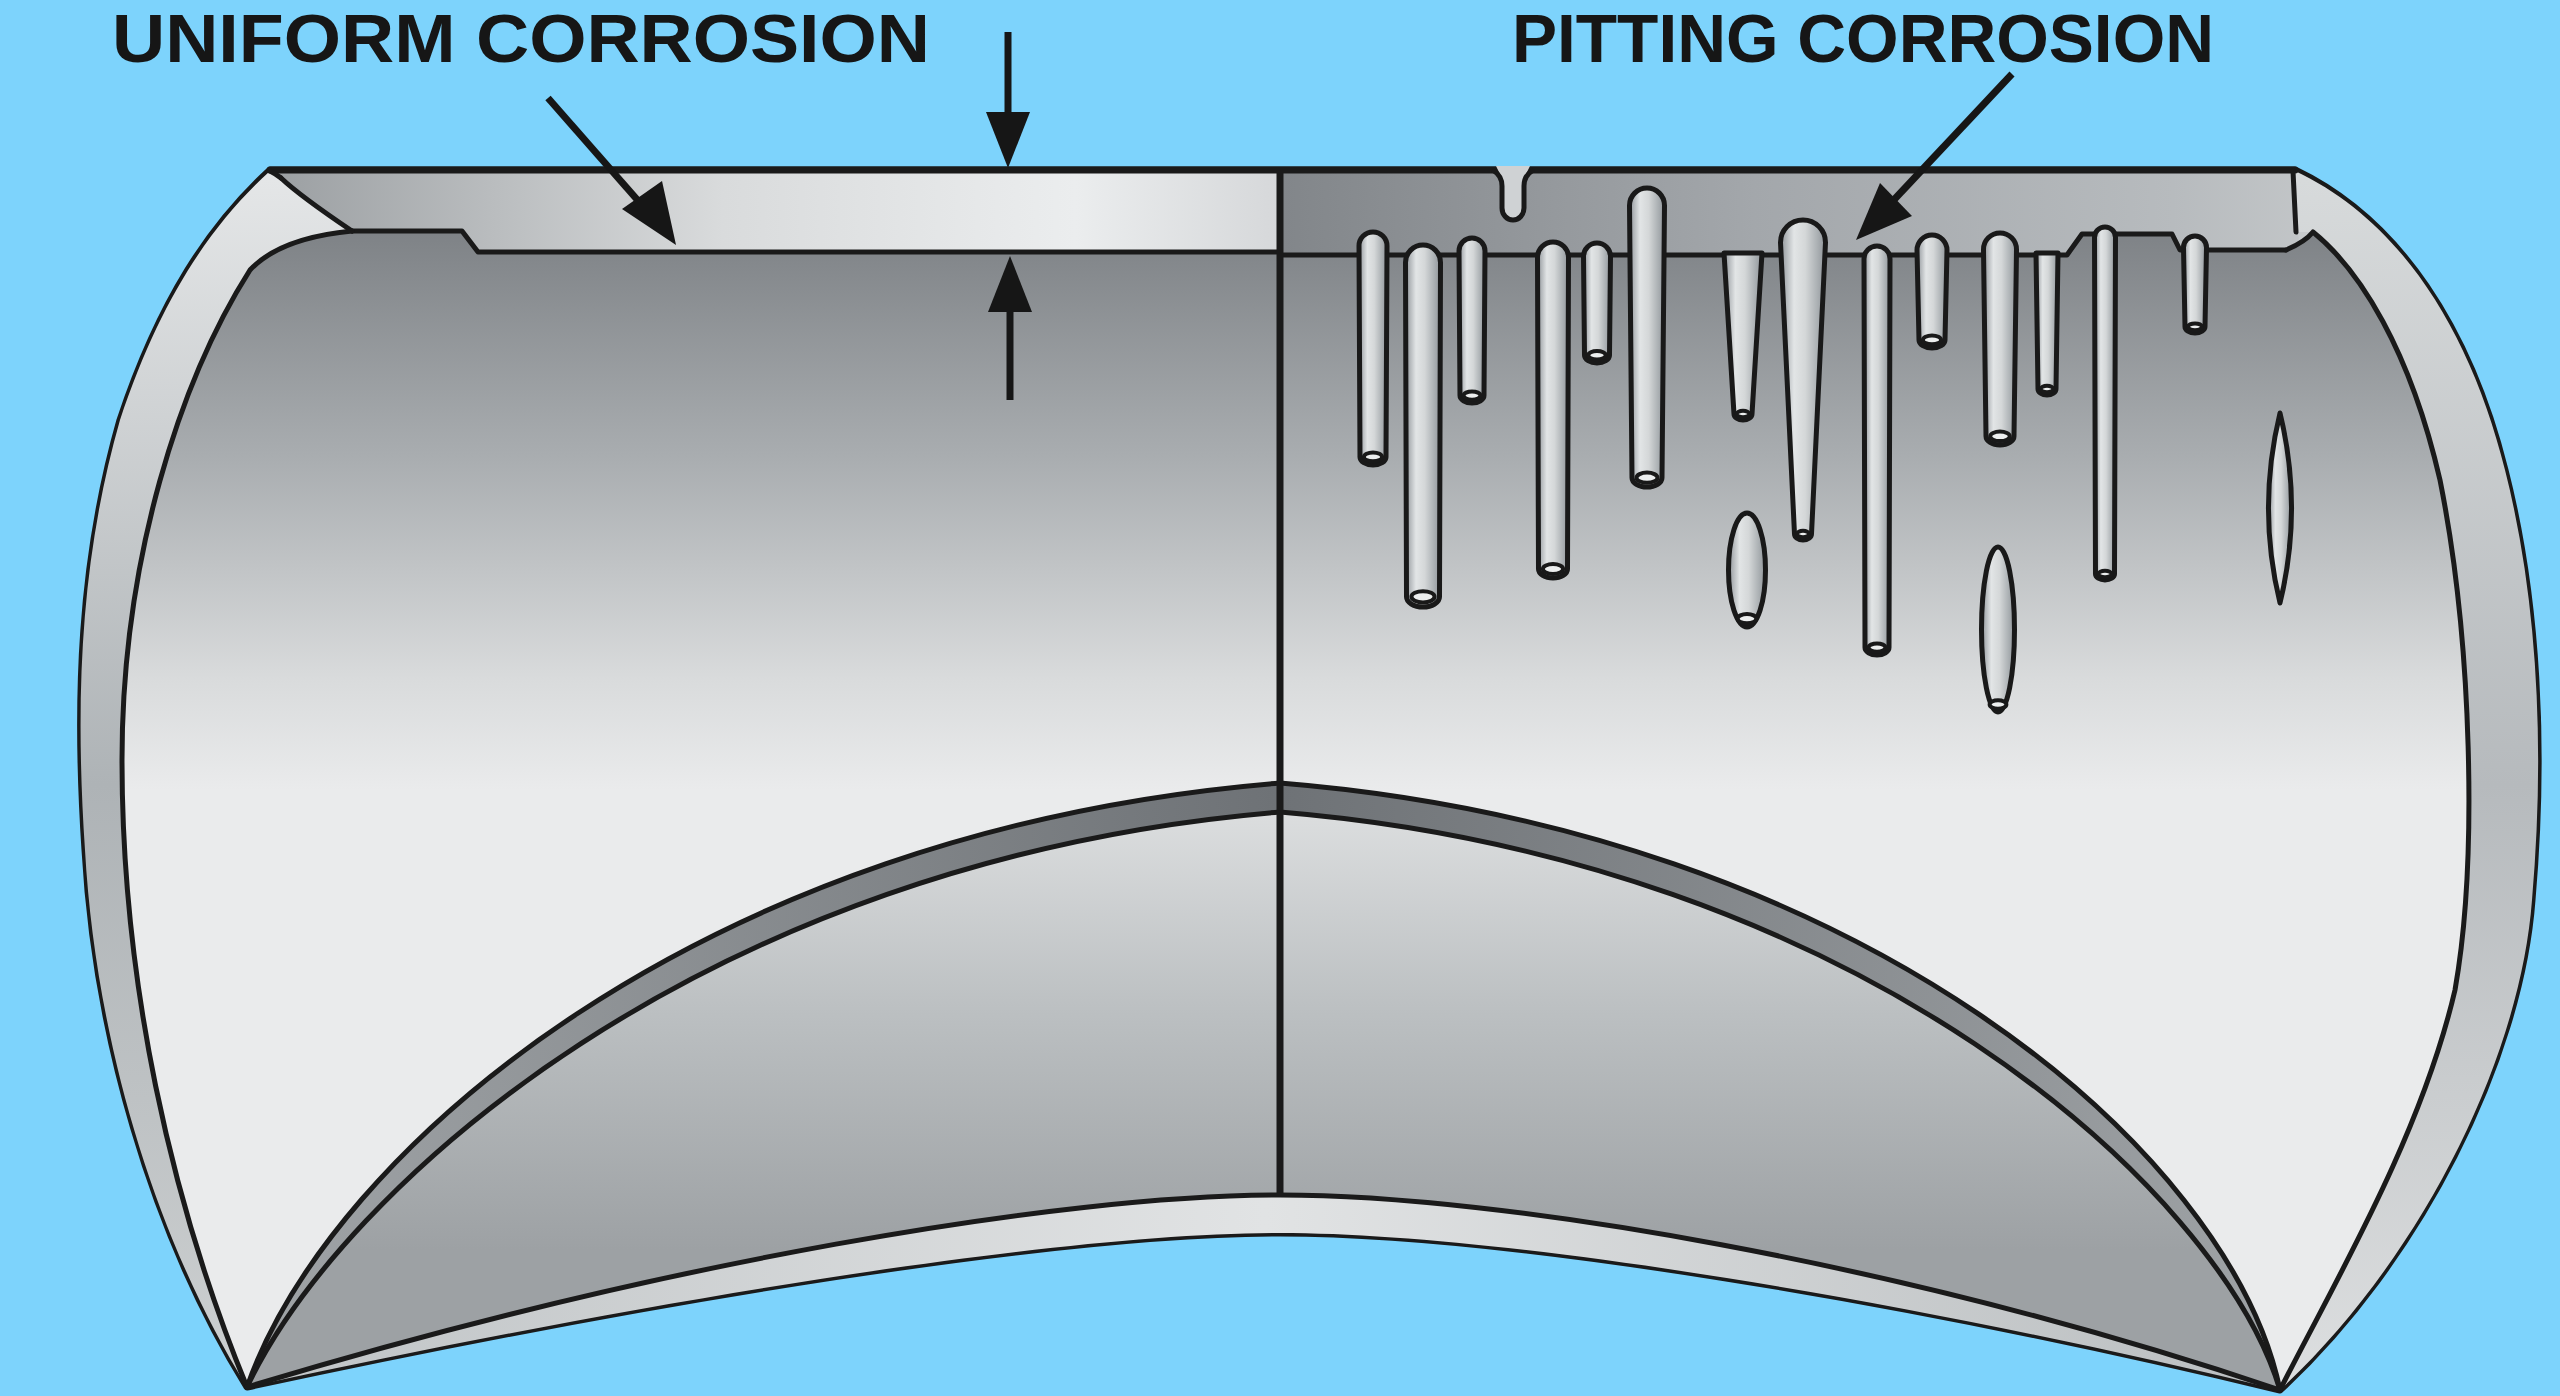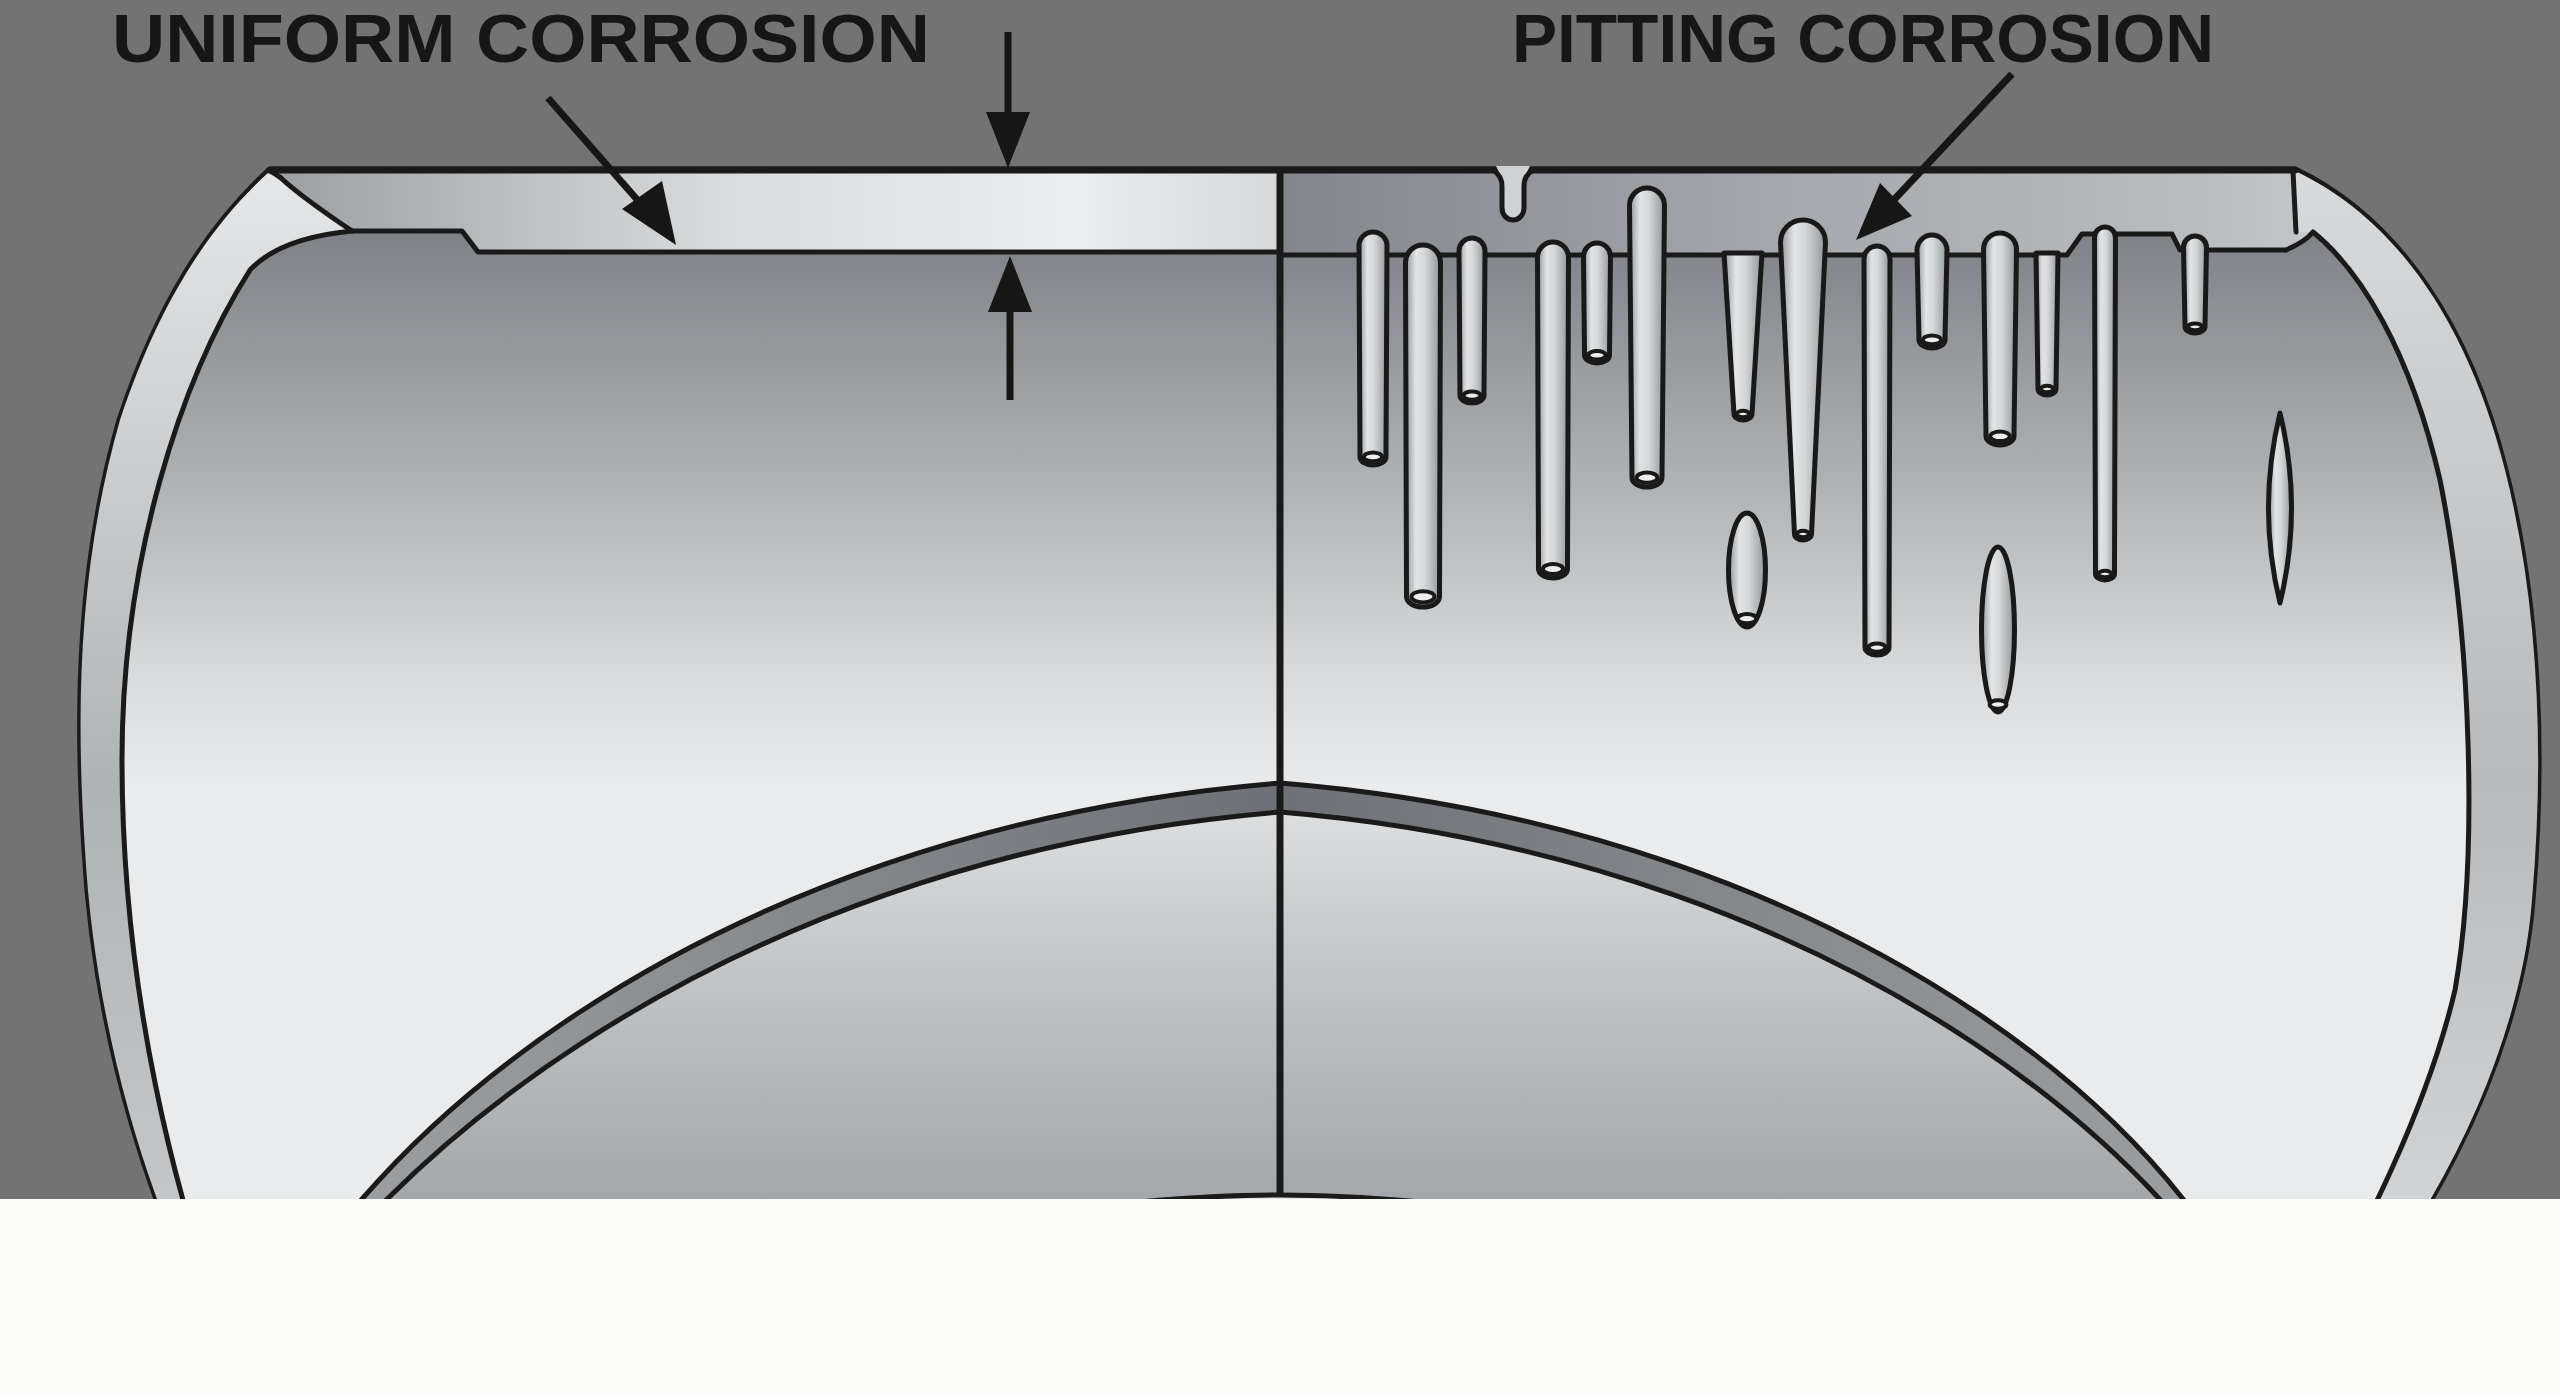--- a/index.html
+++ b/index.html
@@ -1,16 +1,16 @@
 <!DOCTYPE html>
 <html><head>
 <meta charset="utf-8">
 <style>
   html,body{margin:0;padding:0;background:#fbfbf9;}
-  .stage{position:relative;width:2560px;height:1199px;background:#737373;overflow:hidden;
+  .stage{position:relative;width:2560px;height:1396px;background:#7dd3fc;overflow:hidden;
          font-family:"Liberation Sans", sans-serif;}
   svg{display:block}
   text.cap-label{font-family:"Liberation Sans", sans-serif;font-weight:bold;fill:#161616;}
 </style>
 </head>
 <body>
 
 <div class="stage">
 <svg viewBox="0 0 2560 1396" width="2560" height="1396">
   <defs>

